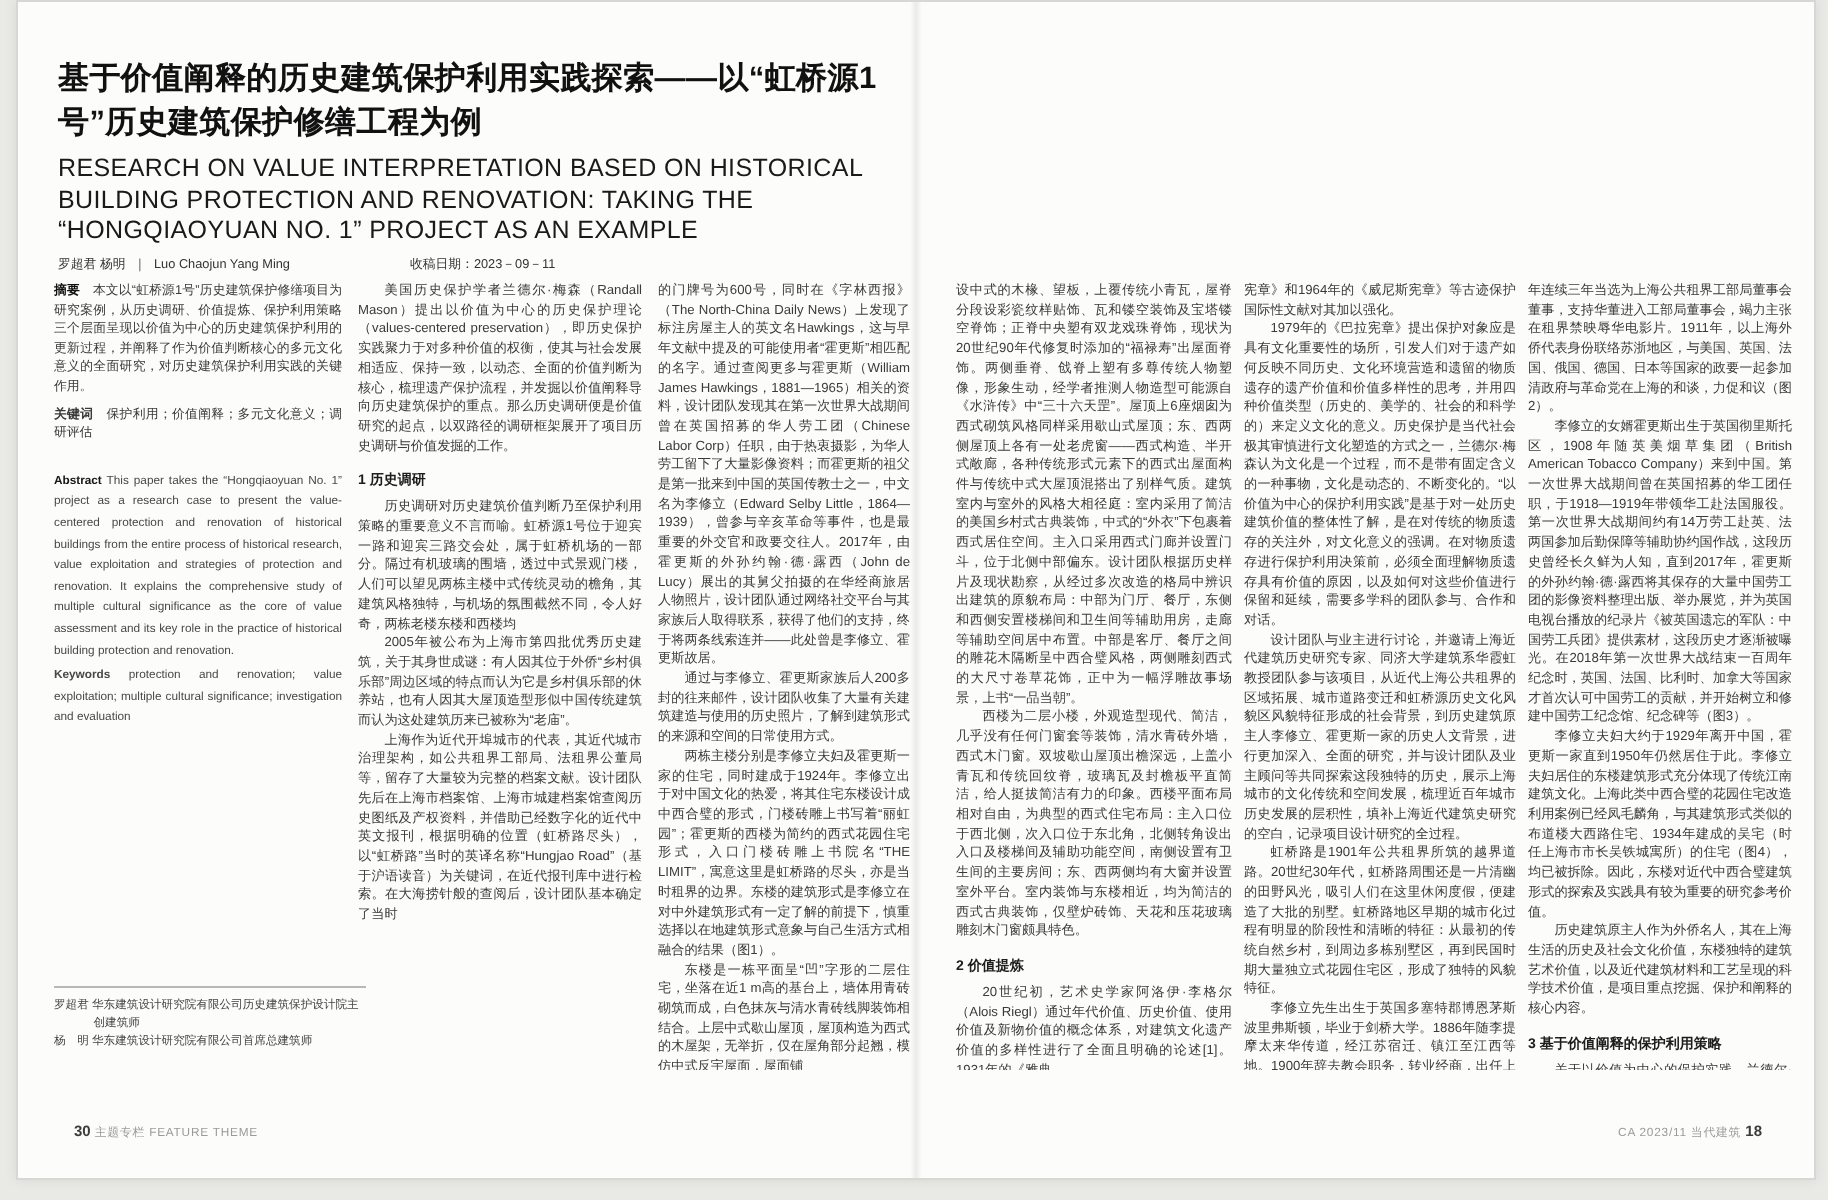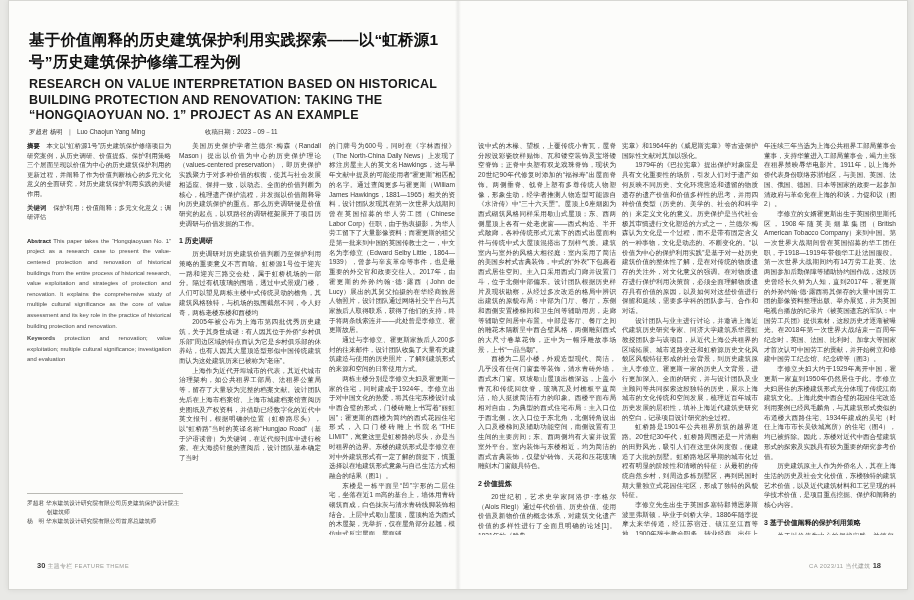--- a/index.html
+++ b/index.html
@@ -16,21 +16,21 @@
   .page{position:absolute;top:0;height:588px;width:449px;background:#fcfcfa;}
   .page-left{left:0;}
   .page-right{left:449px;}
   .fold{position:absolute;left:446px;top:0;width:6px;height:588px;
     background:linear-gradient(to right,rgba(0,0,0,0),rgba(0,0,0,.07),rgba(0,0,0,0));}
 
   
   .title-zh{position:absolute;left:20px;top:28px;width:418px;
     font-size:15.5px;line-height:22px;font-weight:bold;color:#111;letter-spacing:.2px;}
   .title-en{position:absolute;left:20px;top:76px;width:424px;
-    font-size:12.5px;line-height:15.5px;font-weight:bold;color:#1a1a1a;letter-spacing:.2px;}
+    font-size:12.5px;line-height:15.5px;font-weight:normal;color:#1a1a1a;letter-spacing:.2px;}
   .byline{position:absolute;left:20px;top:127px;width:410px;font-size:6.4px;color:#333;
     display:flex;gap:4px;align-items:baseline;}
   .byline .recv{margin-left:56px;}
 
   
   .col{position:absolute;top:140px;height:394px;overflow:hidden;
     font-size:6.6px;line-height:9.7px;text-align:justify;color:#3a3a3a;}
   .col p{margin:0;text-indent:2em;}
   .col p.pc{text-indent:0;}
   .col h4{margin:8px 0 4px;font-size:7px;line-height:9px;color:#1d1d1d;}

